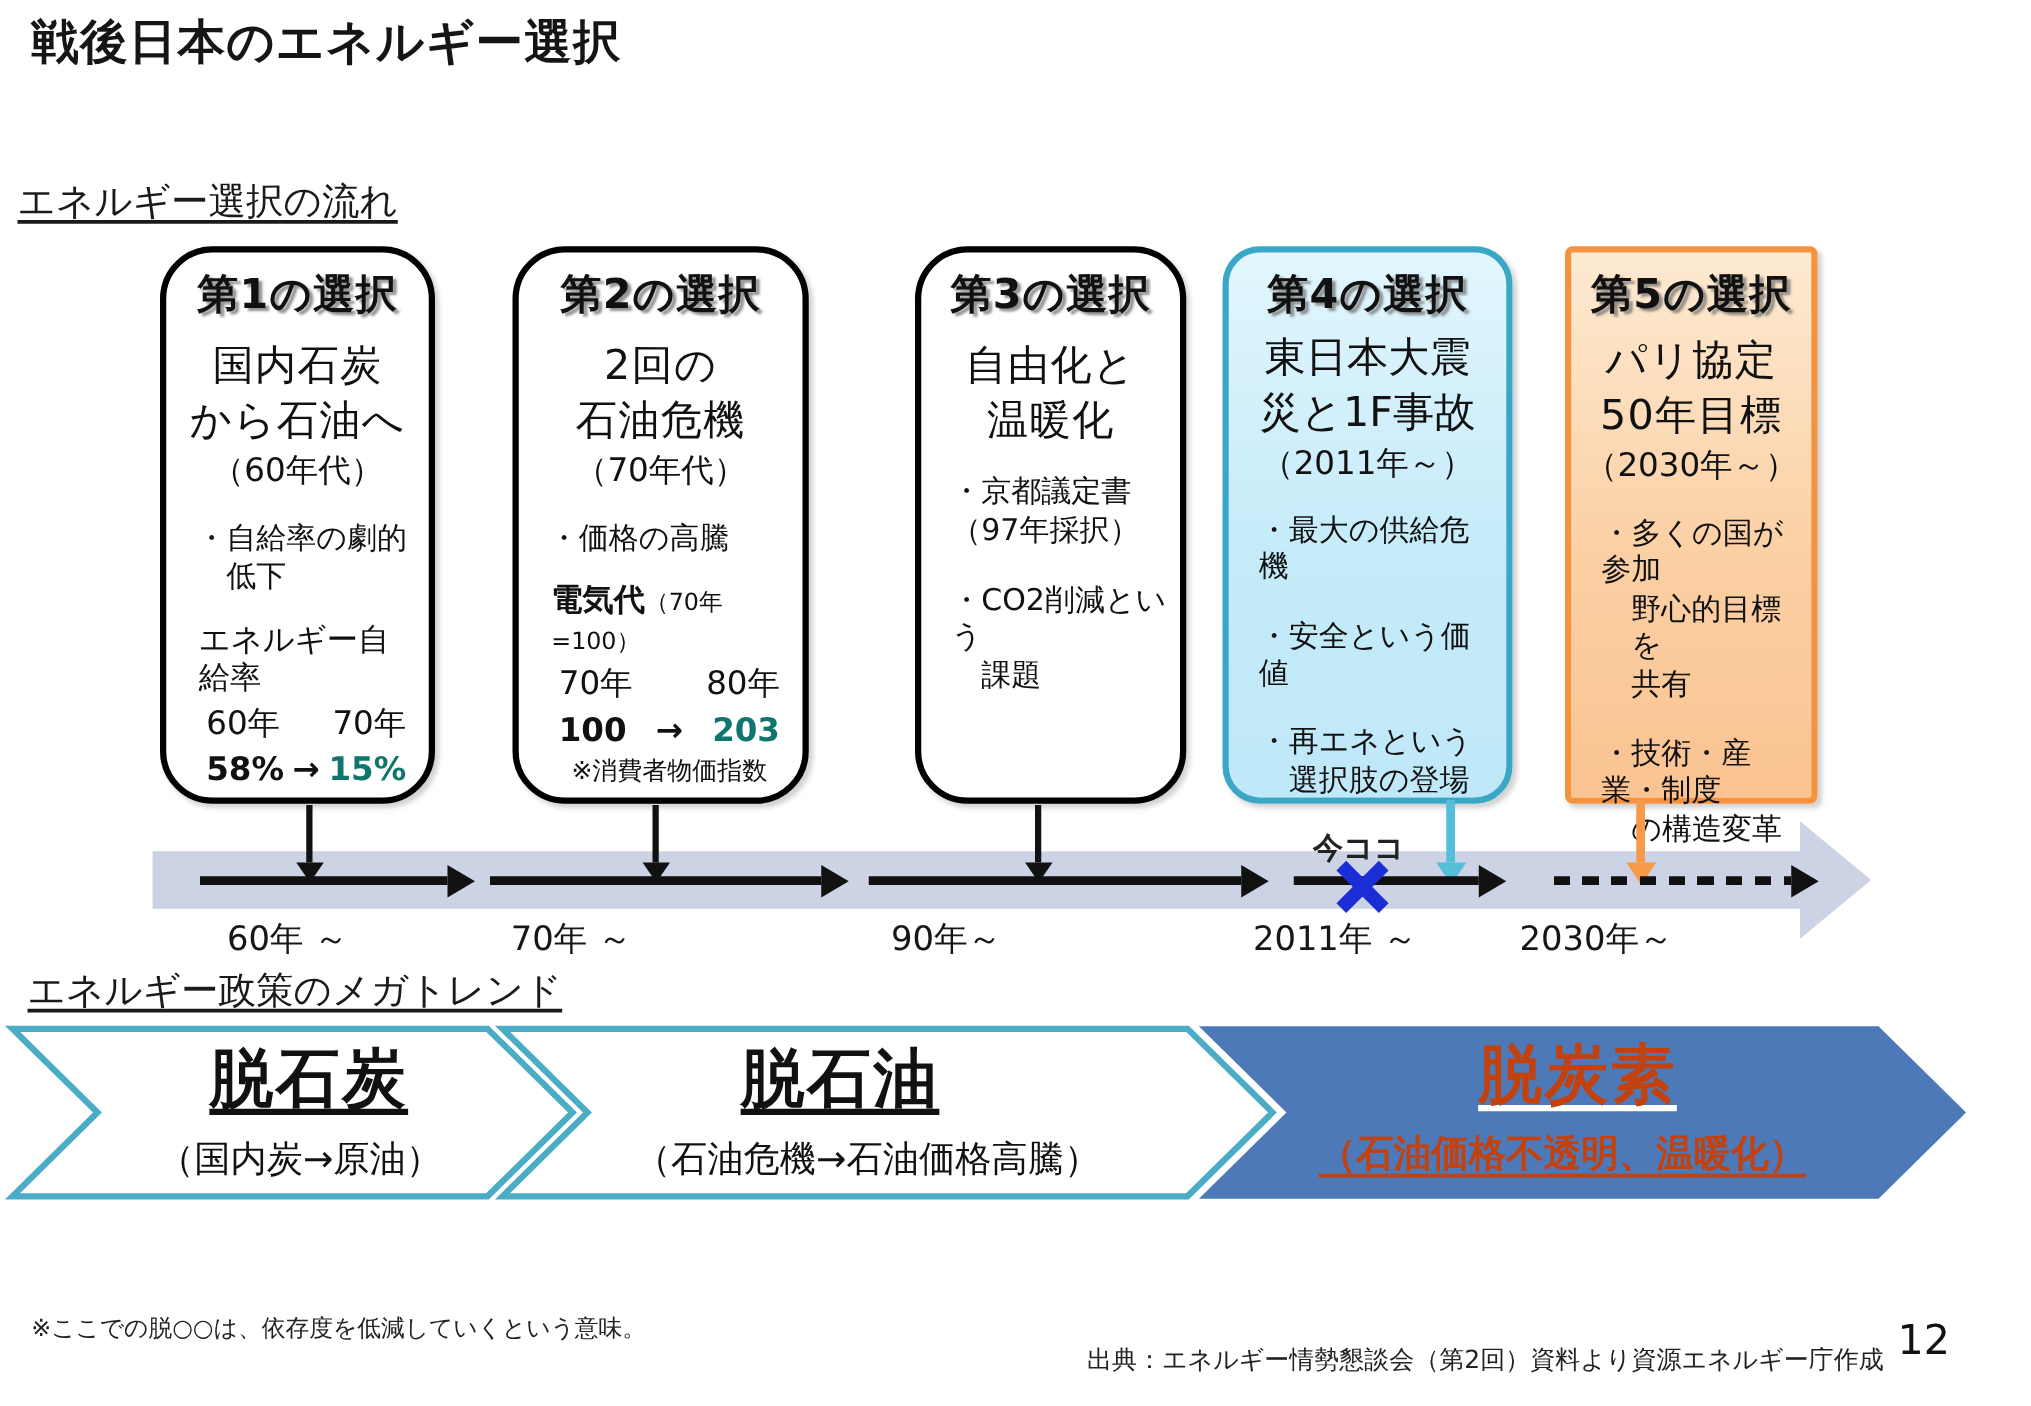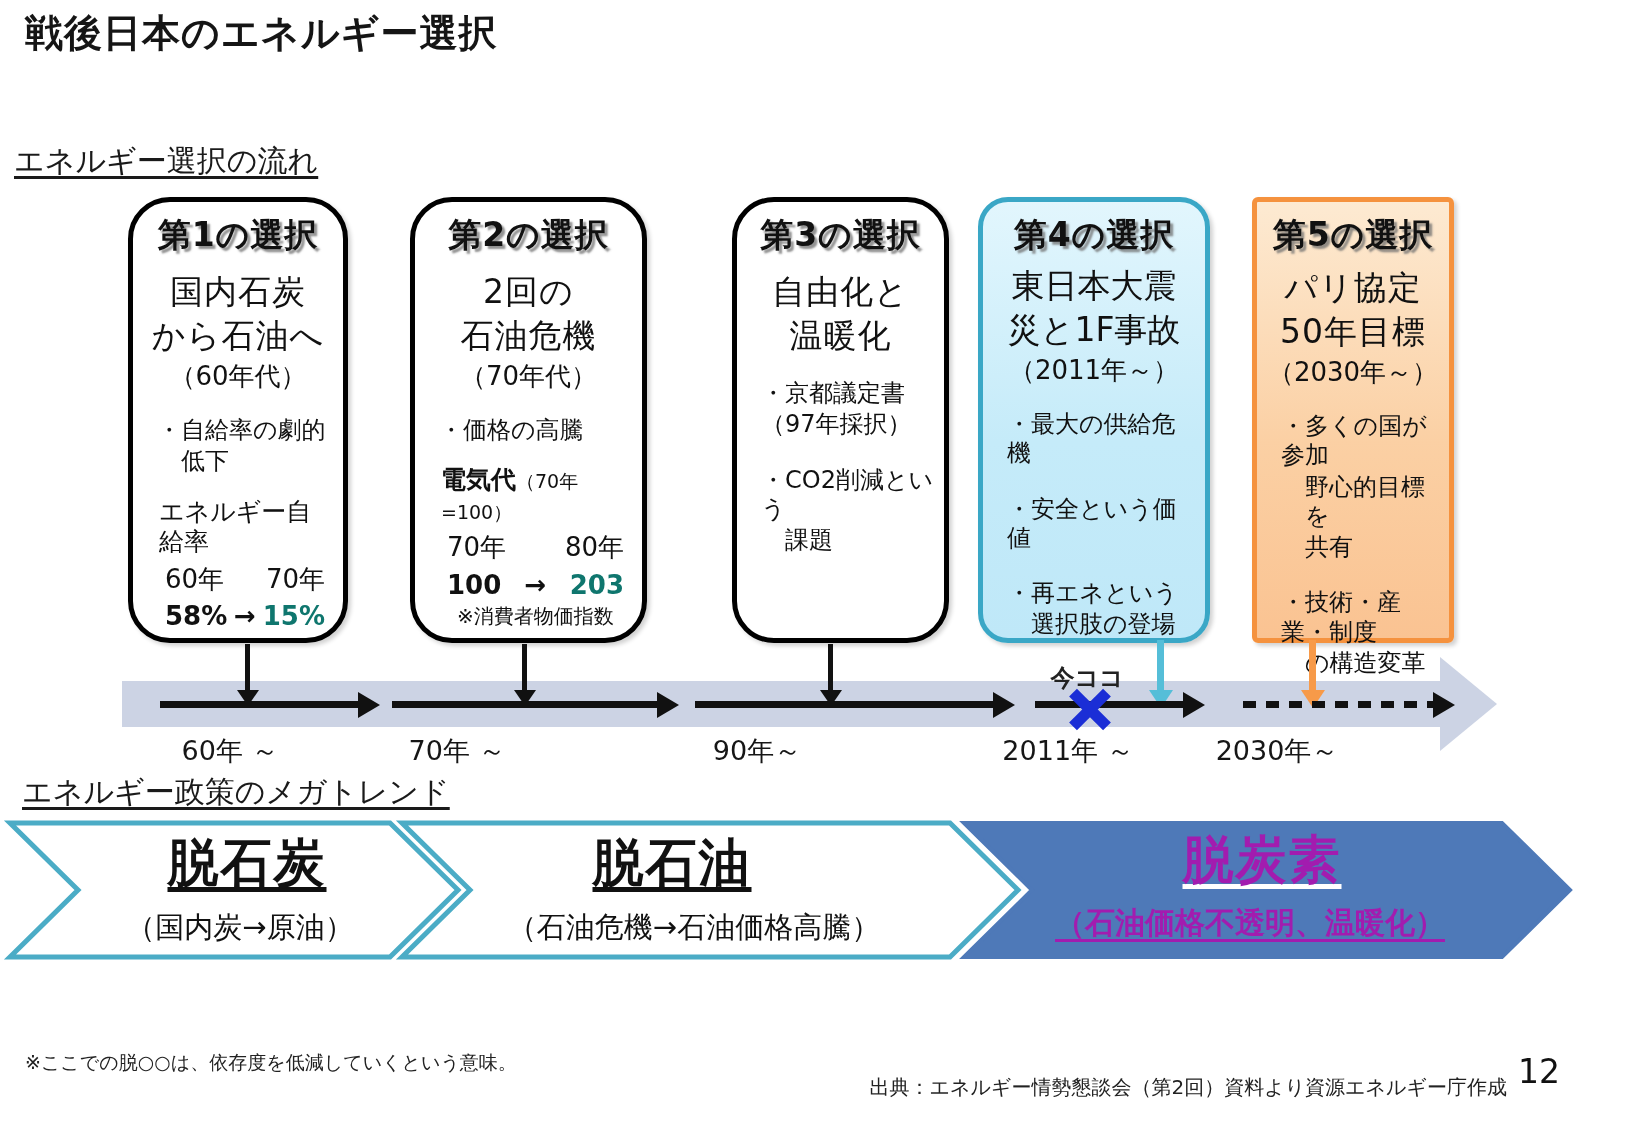--- a/index.html
+++ b/index.html
@@ -62,21 +62,21 @@
   .x-marker i{position:absolute;left:-24px;top:-5.5px;width:48px;height:11px;background:#1b2ed6;}
   .x-marker i:nth-child(1){transform:rotate(45deg);}
   .x-marker i:nth-child(2){transform:rotate(-45deg);}
   .tl-label{position:absolute;top:733px;transform:translateX(-50%);font-size:27px;white-space:nowrap;color:#161616;}
 
   
   #chevron-svg{position:absolute;left:0;top:820px;}
   .trend-text{position:absolute;transform:translateX(-50%);white-space:nowrap;text-align:right;}
   .trend-title{font-size:51px;font-weight:bold;text-decoration:underline;text-underline-offset:7px;letter-spacing:2px;}
   .trend-sub{font-size:29px;}
-  .white{color:#a21caf;text-decoration-color:#ffffff;}
+  .white{color:#c2410c;text-decoration-color:#ffffff;}
   .trend-sub.white{font-weight:bold;text-decoration:underline;text-underline-offset:6px;font-size:30px;}
 
   
   .footnote{position:absolute;left:25px;top:1050px;font-size:19px;color:#222;}
   .source{position:absolute;right:118px;top:1074px;font-size:20px;color:#222;white-space:nowrap;}
   .page-number{position:absolute;left:1518px;top:1052px;font-size:33px;color:#111;}
 </style>
 </head>
 <body>
 

